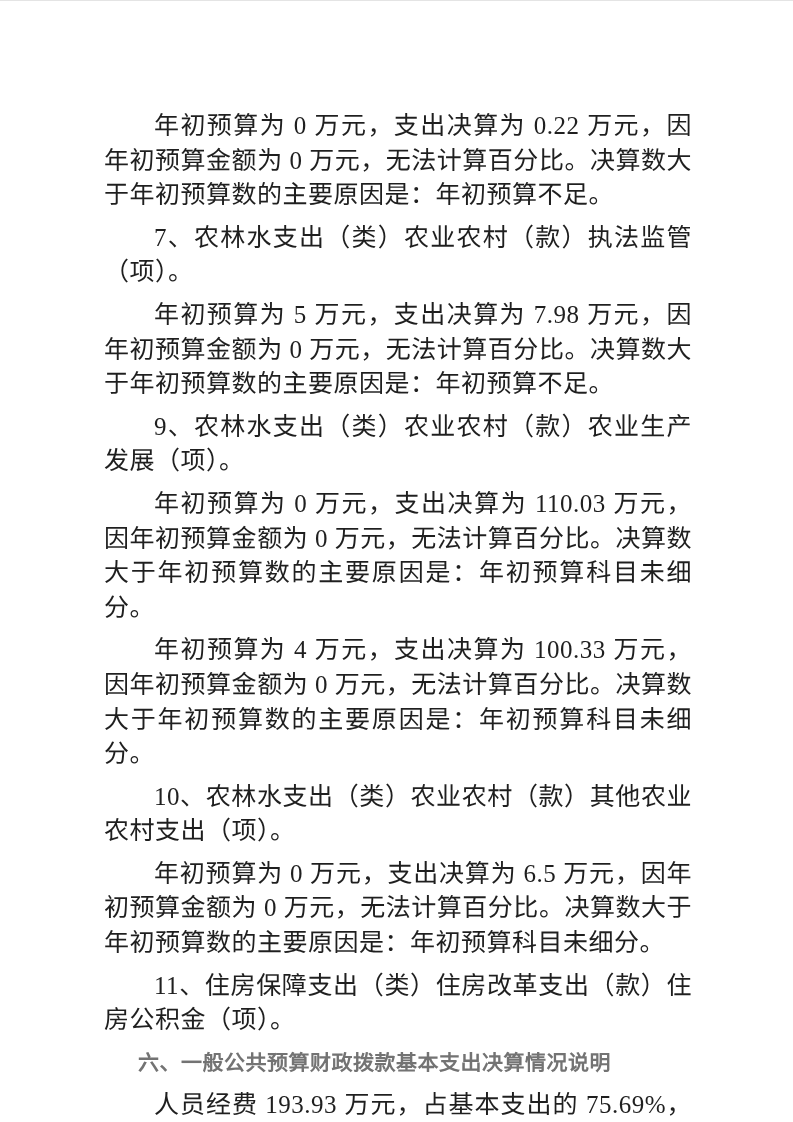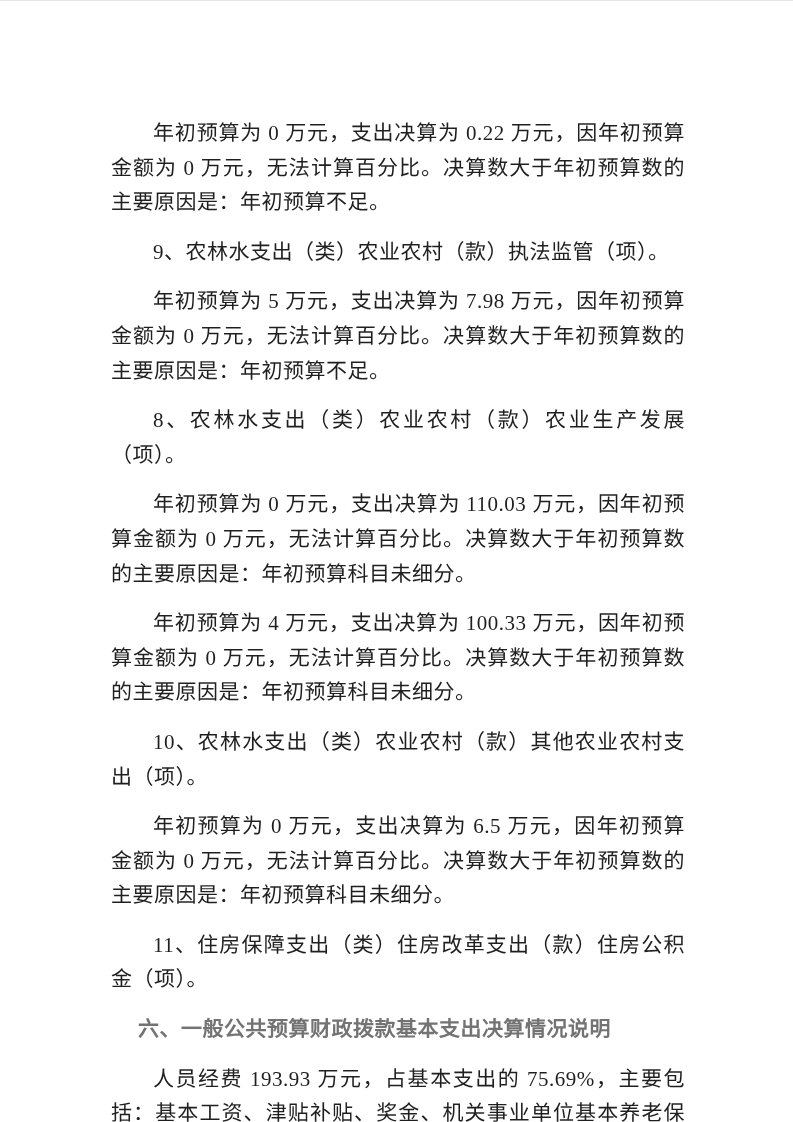--- a/index.html
+++ b/index.html
@@ -19,22 +19,22 @@
     height: 1122px;
     background: #ffffff;
     border-top: 1px solid #e4e4e4;
     padding: 100px 93px 0 96px;
     color: #1f1f1f;
   }
   .doc-body {
     width: 604px;
   }
   .para {
-    margin: 15px;
-    font-size: 21px;
+    margin: 8px;
+    font-size: 25px;
     line-height: 34.6px;
     text-align: justify;
     text-indent: 2em;
     word-break: break-all;
     letter-spacing: 0.5px;
   }
   .heading {
     margin: 0;
     font-size: 21px;
     line-height: 34.6px;
@@ -44,23 +44,23 @@
     color: #737373;
     letter-spacing: 0.5px;
   }
 </style>
 </head>
 <body>
 
 <div class="page">
   <div class="doc-body">
     <p class="para">年初预算为 0 万元，支出决算为 0.22 万元，因年初预算金额为 0 万元，无法计算百分比。决算数大于年初预算数的主要原因是：年初预算不足。</p>
-    <p class="para">9、农林水支出（类）农业农村（款）执法监管（项）。</p>
+    <p class="para">7、农林水支出（类）农业农村（款）执法监管（项）。</p>
     <p class="para">年初预算为 5 万元，支出决算为 7.98 万元，因年初预算金额为 0 万元，无法计算百分比。决算数大于年初预算数的主要原因是：年初预算不足。</p>
-    <p class="para">8、农林水支出（类）农业农村（款）农业生产发展（项）。</p>
+    <p class="para">9、农林水支出（类）农业农村（款）农业生产发展（项）。</p>
     <p class="para">年初预算为 0 万元，支出决算为 110.03 万元，因年初预算金额为 0 万元，无法计算百分比。决算数大于年初预算数的主要原因是：年初预算科目未细分。</p>
     <p class="para">年初预算为 4 万元，支出决算为 100.33 万元，因年初预算金额为 0 万元，无法计算百分比。决算数大于年初预算数的主要原因是：年初预算科目未细分。</p>
     <p class="para">10、农林水支出（类）农业农村（款）其他农业农村支出（项）。</p>
     <p class="para">年初预算为 0 万元，支出决算为 6.5 万元，因年初预算金额为 0 万元，无法计算百分比。决算数大于年初预算数的主要原因是：年初预算科目未细分。</p>
     <p class="para">11、住房保障支出（类）住房改革支出（款）住房公积金（项）。</p>
     <h2 class="heading">六、一般公共预算财政拨款基本支出决算情况说明</h2>
     <p class="para">人员经费 193.93 万元，占基本支出的 75.69%，主要包括：基本工资、津贴补贴、奖金、机关事业单位基本养老保险缴费、职工基本医疗保</p>
   </div>
 </div>
 

